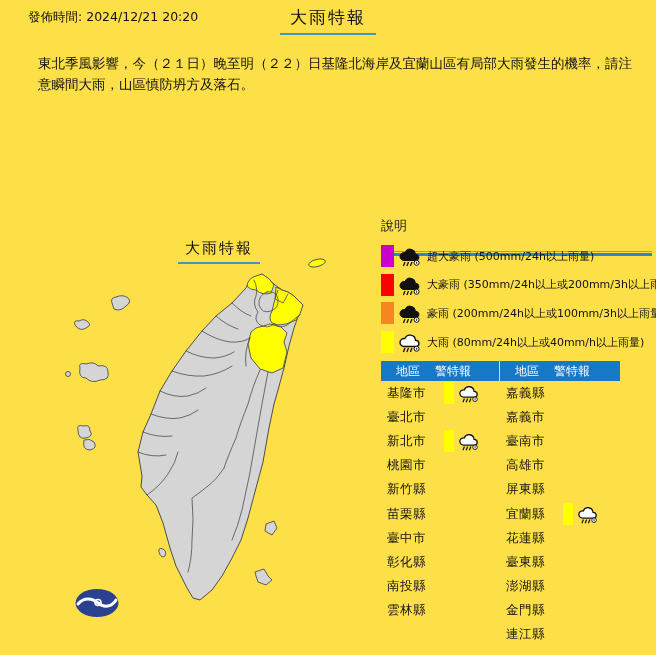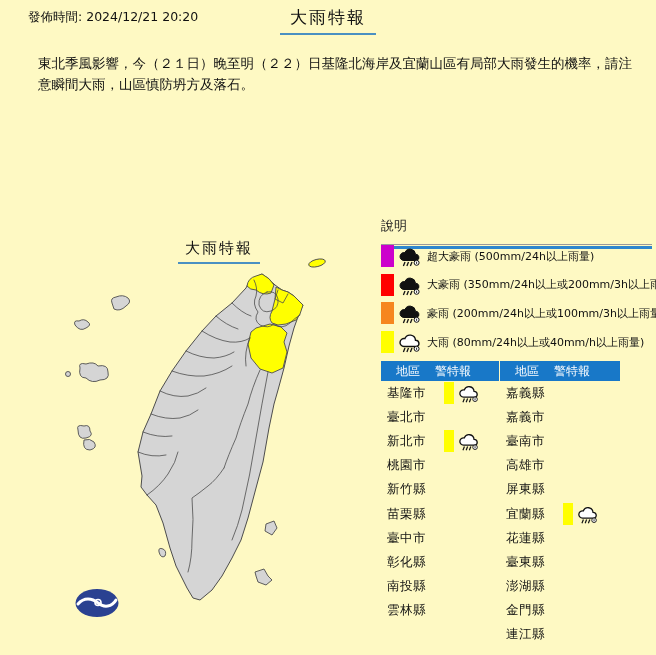--- a/index.html
+++ b/index.html
@@ -1,39 +1,39 @@
 <!DOCTYPE html>
 <html><head>
 <meta charset="utf-8">
 <style>
   * { margin:0; padding:0; box-sizing:border-box; }
   html,body { background:#fff; }
   body { font-family:"DejaVu Sans","Liberation Sans",sans-serif; color:#111; }
-  #page { position:relative; width:656px; height:655px; background:#fef9c3; overflow:hidden; }
+  #page { position:relative; width:656px; height:655px; background:#fde047; overflow:hidden; }
 
   .publish-time { position:absolute; left:28px; top:9px; font-size:12.5px; color:#111; }
 
   .page-title-wrap { position:absolute; left:0; right:0; top:6px; text-align:center; }
   .page-title { display:inline-block; font-size:17px; letter-spacing:2px; color:#111;
                 border-bottom:2.5px solid #4a90c2; padding:0 10px 4px 10px; }
 
   .advisory { position:absolute; left:38px; top:53px; width:600px;
               font-size:13.5px; line-height:21px; color:#111; }
 
   
   .map-svg { position:absolute; left:20px; top:228px; width:360px; height:425px; }
   .map-label-wrap { position:absolute; left:178px; top:238px; }
   .map-label { display:inline-block; font-size:15px; letter-spacing:2px; color:#111;
                border-bottom:2px solid #4a90c2; padding:0 7px 4px 7px; }
 
   
   .panel { position:absolute; left:381px; top:217px; width:271px; height:437px; }
 
   .legend-header { position:absolute; left:0; top:0; width:100%; }
-  .legend-title { font-size:13px; color:#222; padding-bottom:9px; display:block;
+  .legend-title { font-size:13px; color:#222; padding-bottom:16px; display:block;
                   border-bottom:1px solid #9a9a9a; }
   .legend-rule { height:3px; background:#2e86cd; margin-top:1px; }
 
   .legend-rows { position:absolute; left:0; top:25px; width:100%; }
   .legend-row { display:flex; align-items:center; height:28.6px; }
   .legend-swatch { width:13px; height:22px; flex:0 0 13px; }
   .legend-icon { width:26px; height:24px; margin:0 4px 0 3px; flex:0 0 26px; }
   .legend-label { font-size:11px; white-space:nowrap; color:#111; }
 
   .tables { position:absolute; left:0; top:144px; display:flex; gap:1px; }

